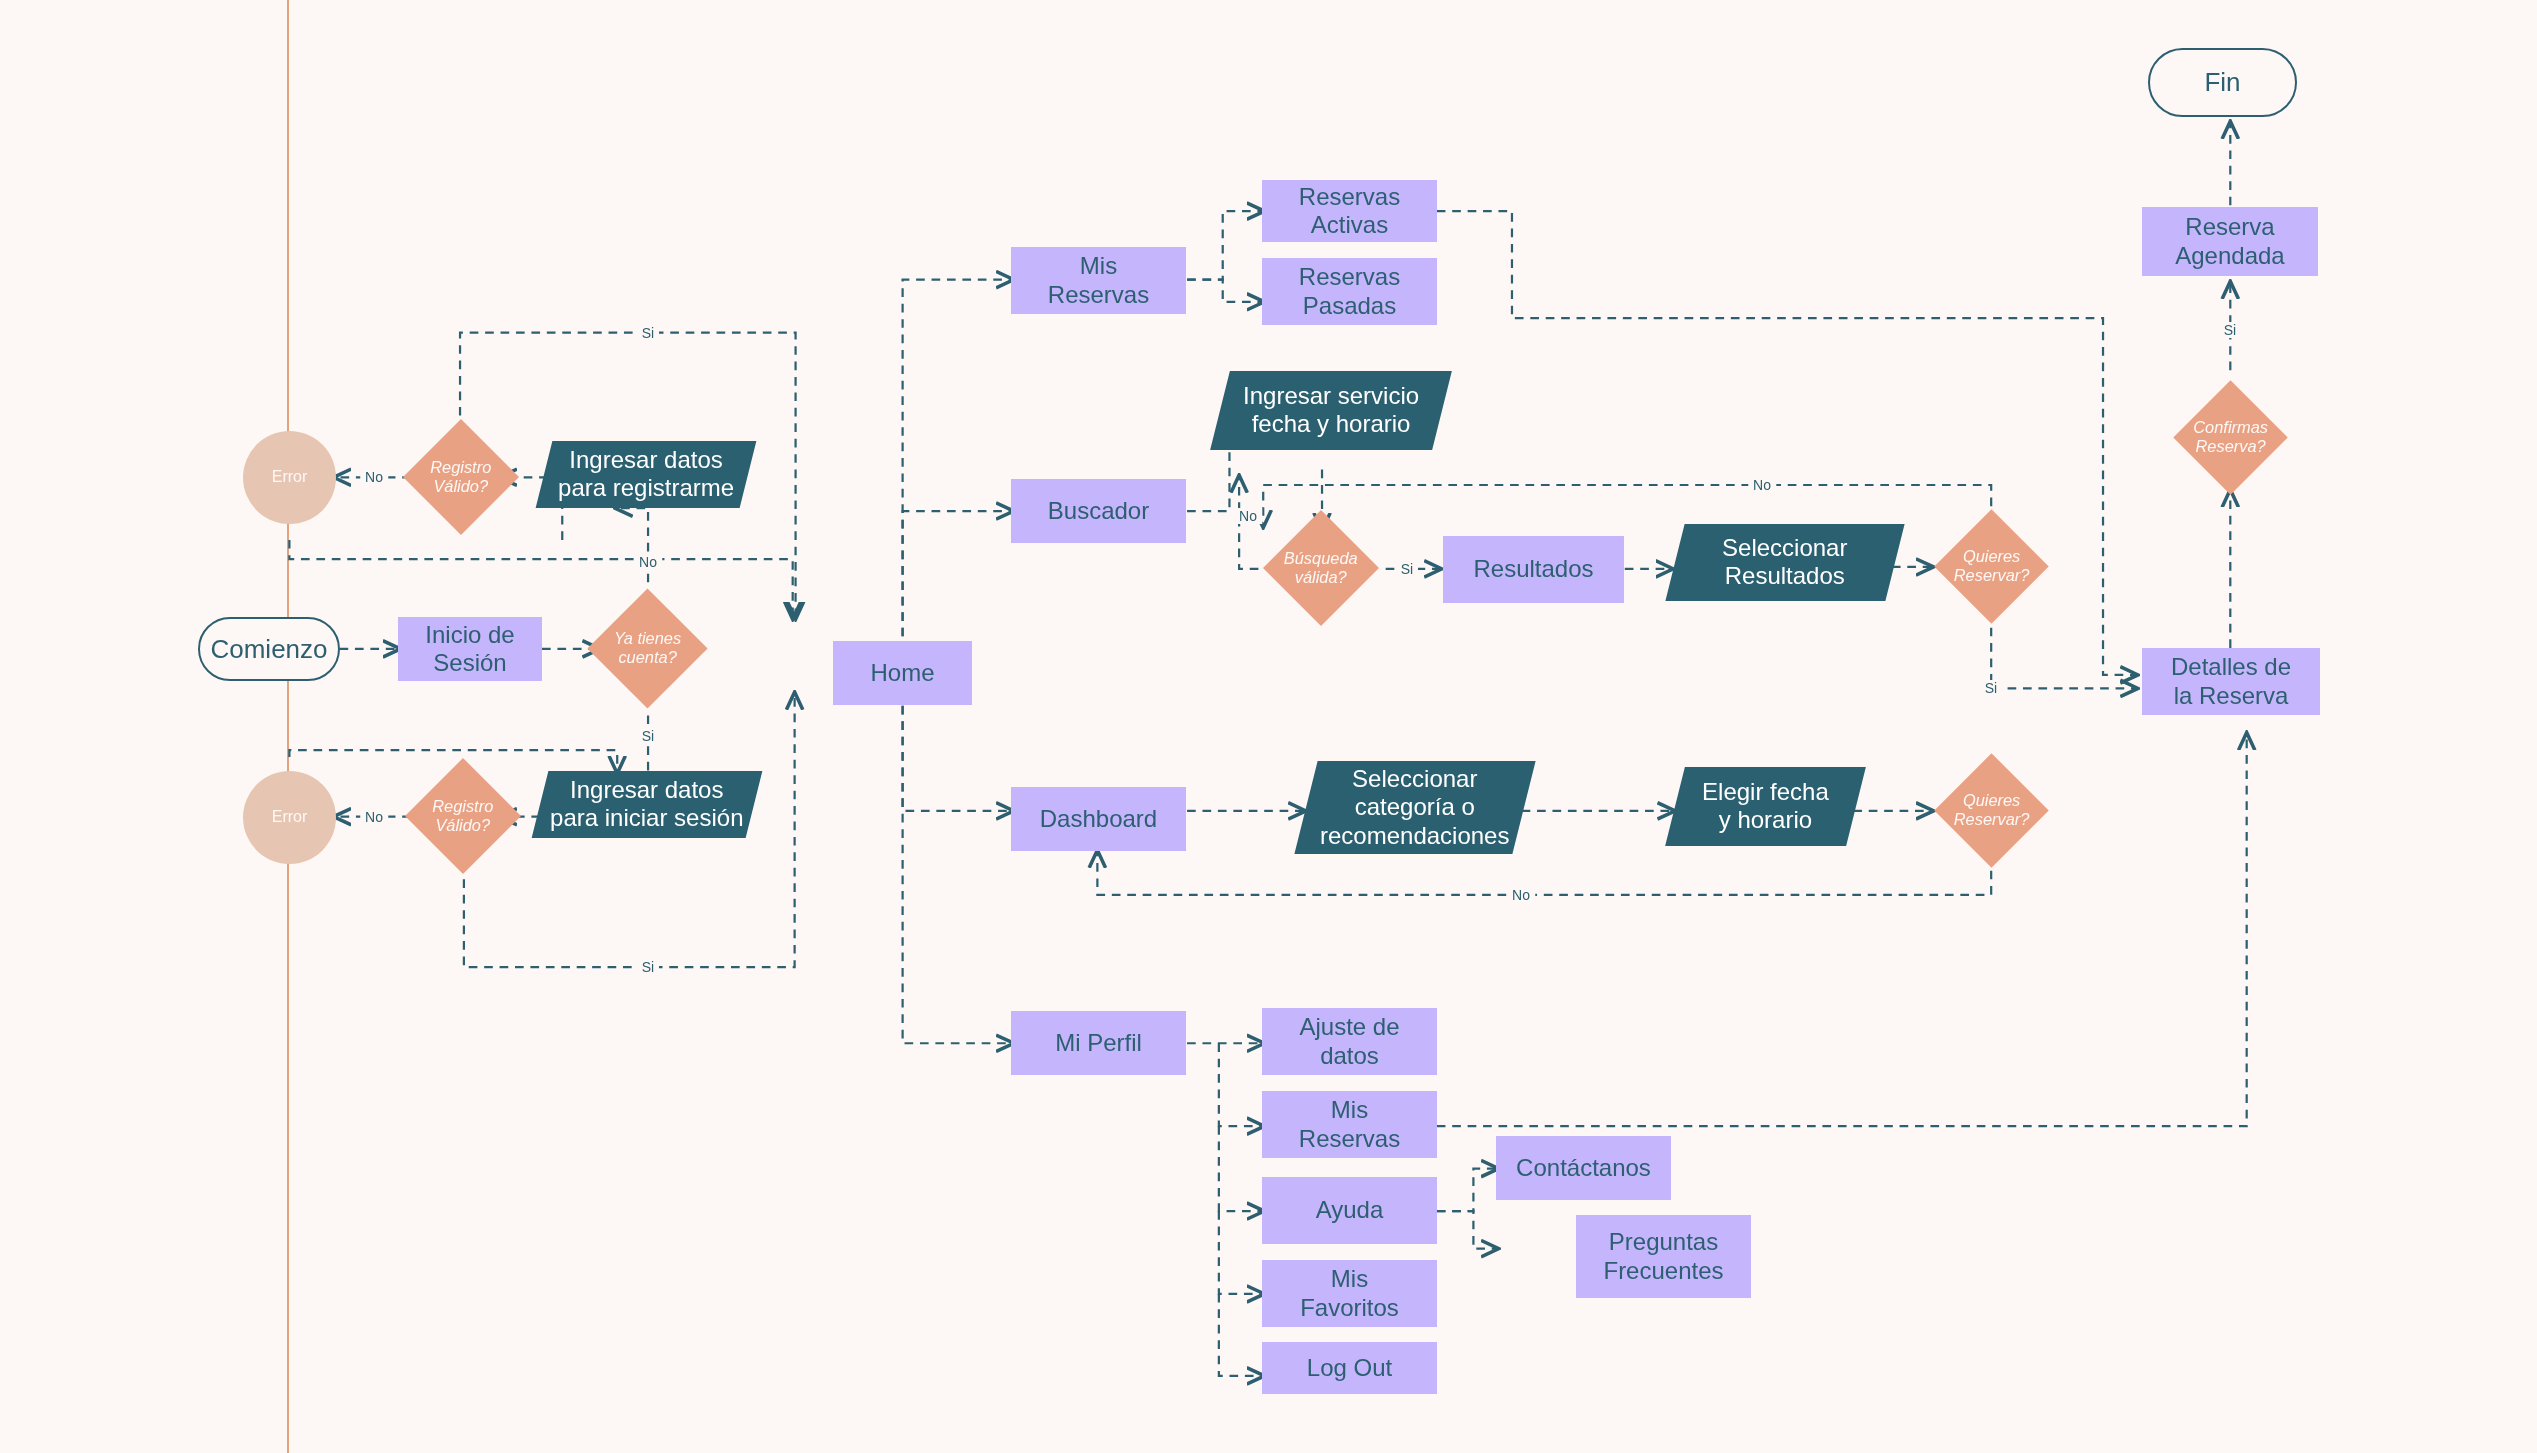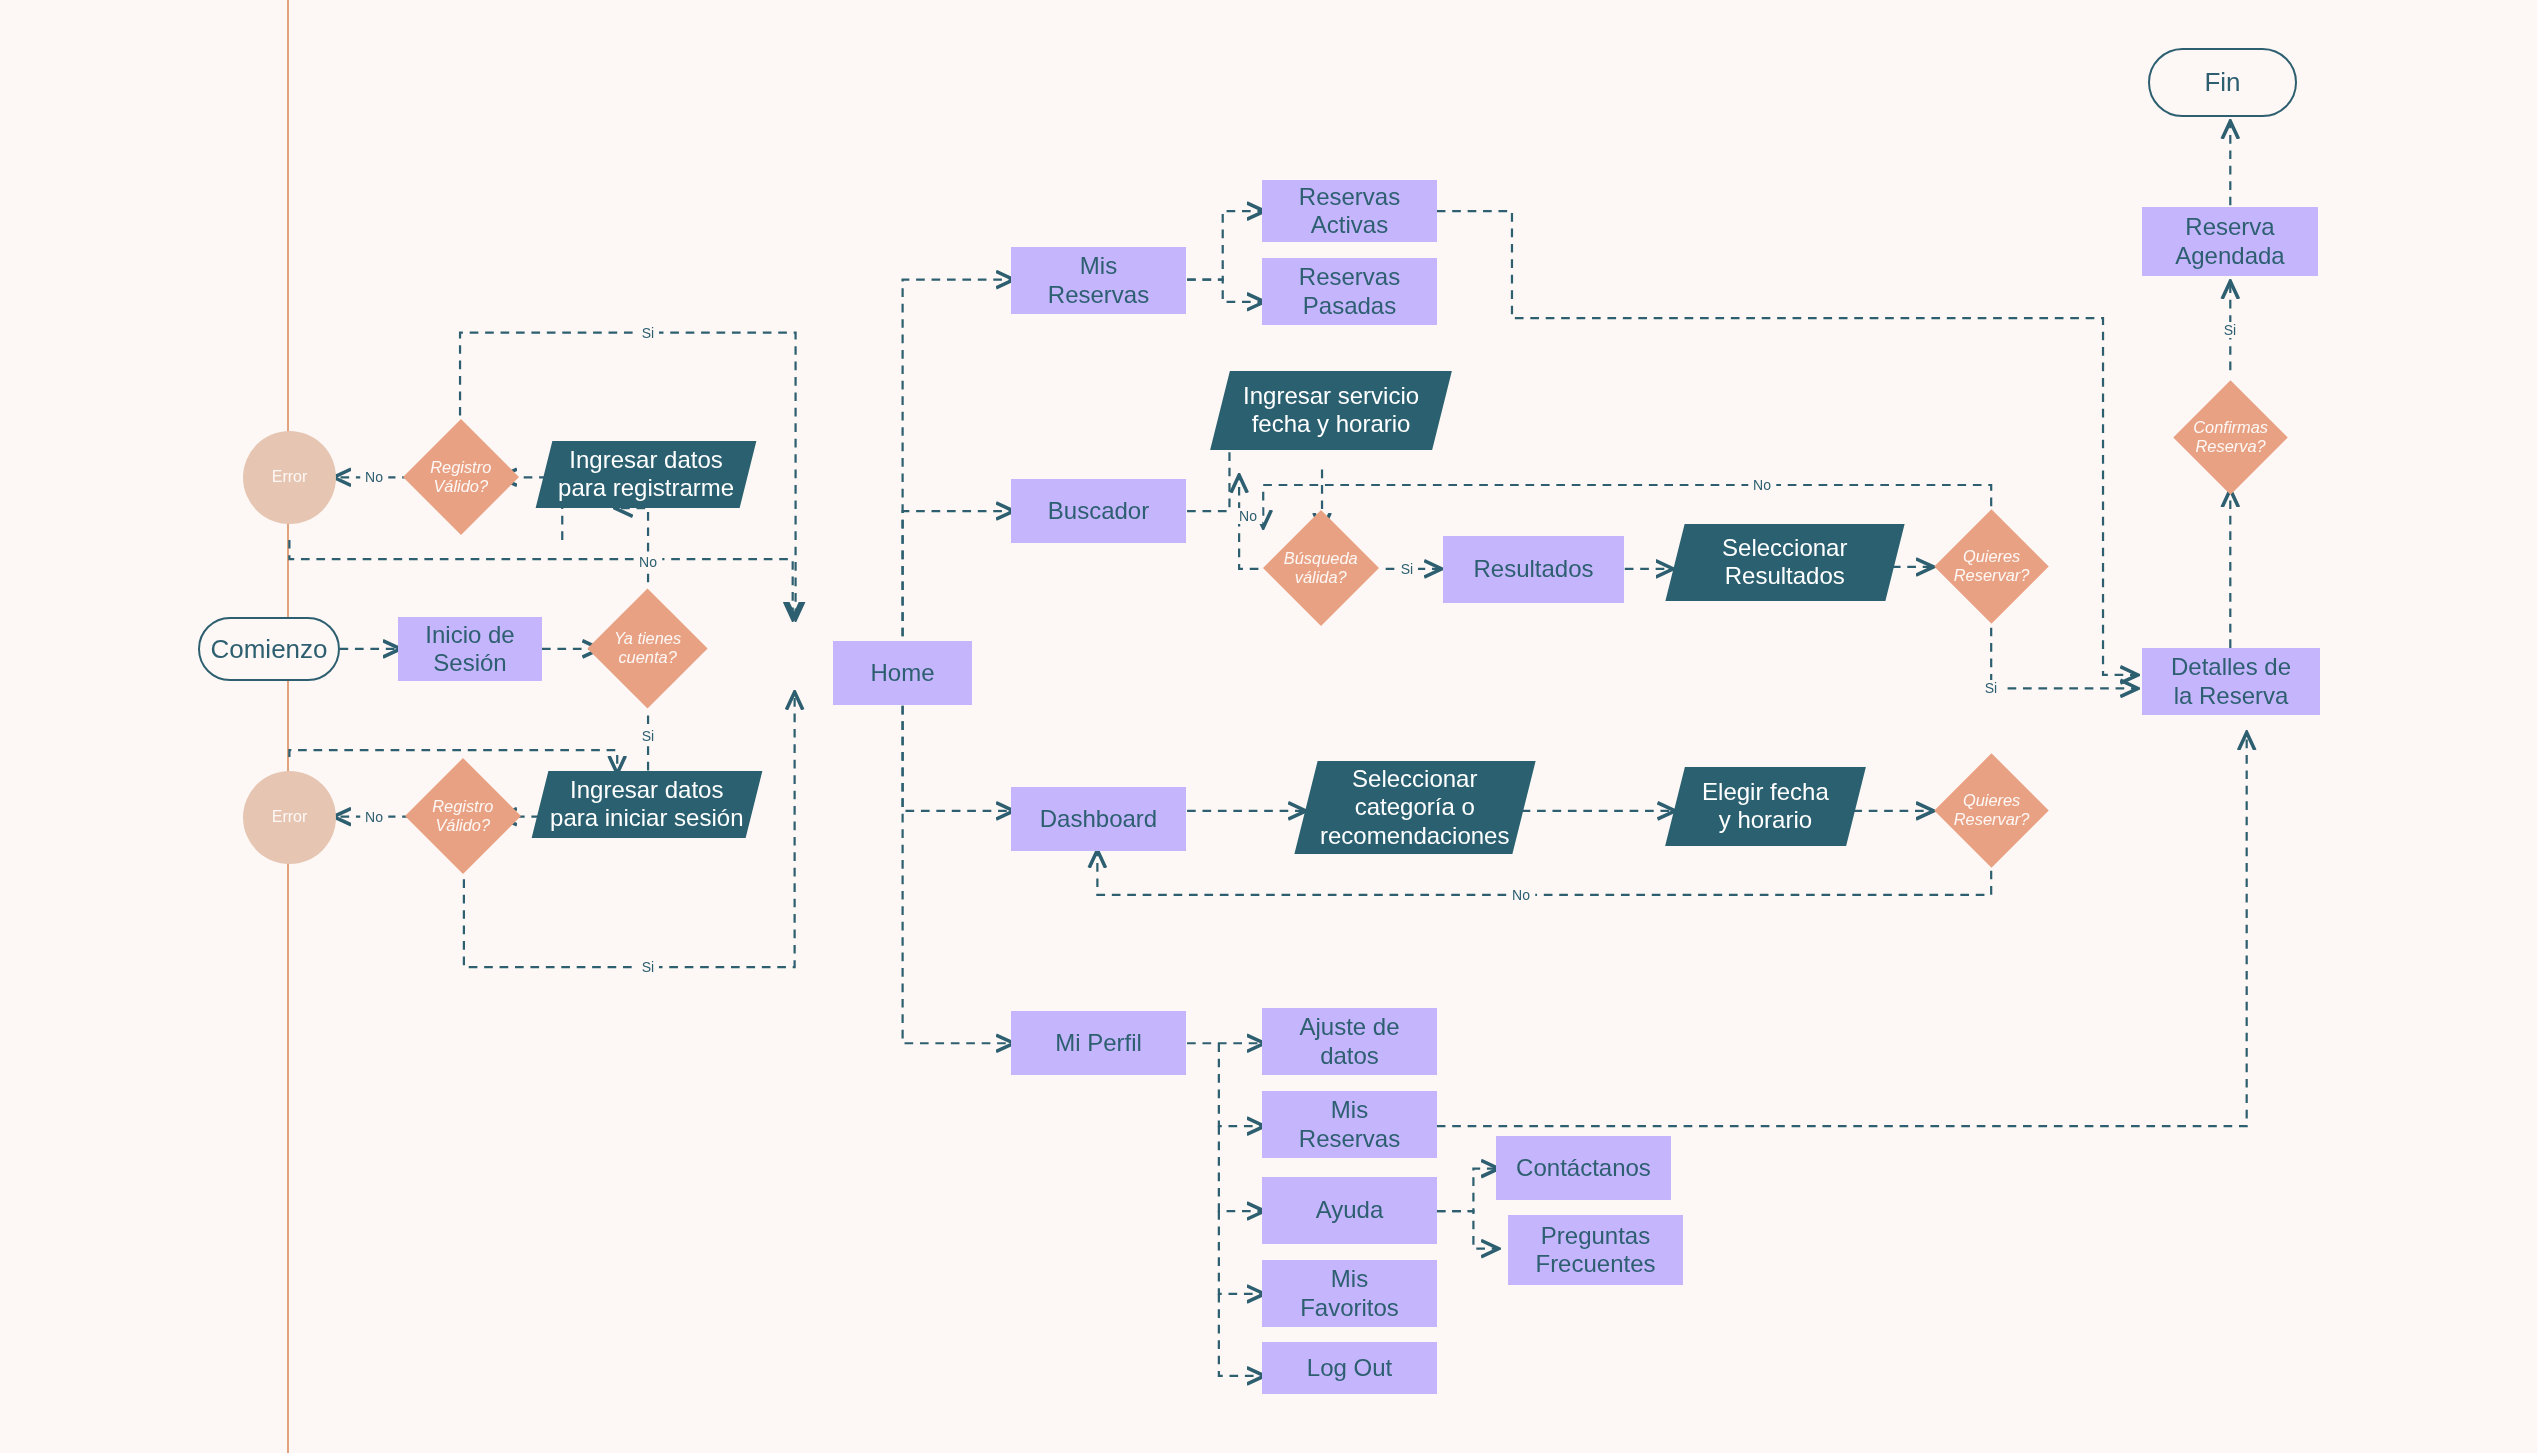--- a/index.html
+++ b/index.html
@@ -271,21 +271,21 @@
   </div>
 
   <div class="node box" style="left:1262px;top:1342px;width:175px;height:52px;">
     <span>Log Out</span>
   </div>
 
   <div class="node box" style="left:1496px;top:1136px;width:175px;height:64px;">
     <span>Contáctanos</span>
   </div>
 
-  <div class="node box" style="left:1508px;top:1215px;width:175px;height:70px;">
+  <div class="node box" style="left:1576px;top:1215px;width:175px;height:83px;">
     <span>Preguntas<br>Frecuentes</span>
   </div>
 
   <div class="edge-label" style="left:648px;top:333px;">Si</div>
   <div class="edge-label" style="left:374px;top:477px;">No</div>
   <div class="edge-label" style="left:648px;top:562px;">No</div>
   <div class="edge-label" style="left:648px;top:736px;">Si</div>
   <div class="edge-label" style="left:374px;top:817px;">No</div>
   <div class="edge-label" style="left:648px;top:967px;">Si</div>
 

